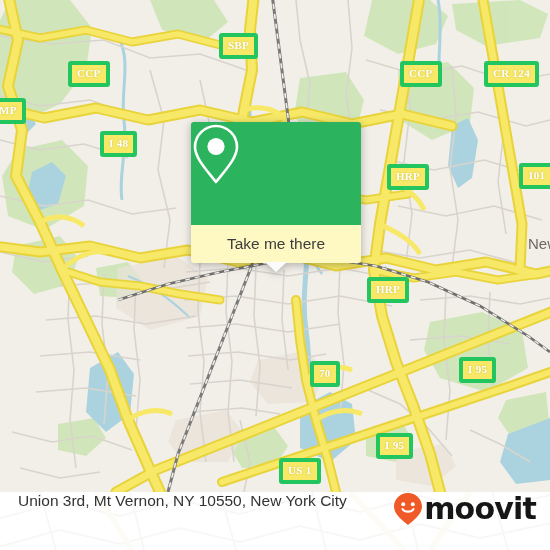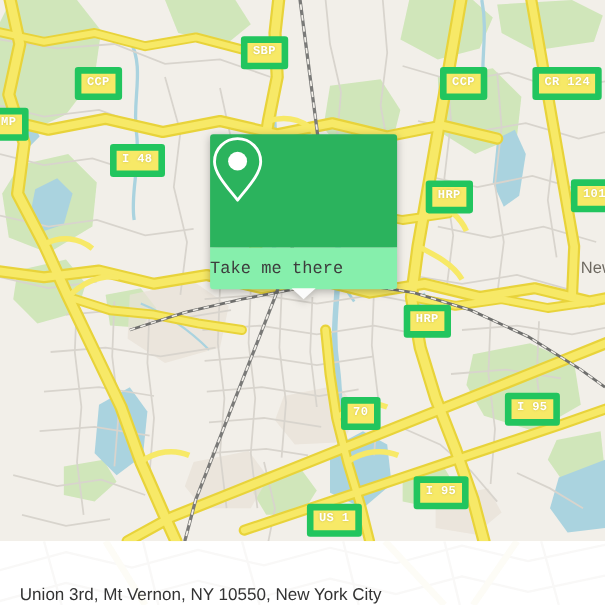--- a/index.html
+++ b/index.html
@@ -16,31 +16,31 @@
     position:absolute;left:0;top:0;width:550px;height:492px;
     background:#f2efe9;
     overflow:hidden;
   }
   .map svg{position:absolute;left:0;top:0;display:block;}
 
   
   .shield{
     position:absolute;
     background:#f7e967;
-    border:6px solid #22c55e;
+    border:4px solid #22c55e;
     border-radius:3px;
     color:#ffffff;
     font-weight:bold;
     font-size:11px;
     line-height:13px;
     padding:2px 5px 3px 5px;
     white-space:nowrap;
     letter-spacing:.3px;
     text-shadow:0 0 2px rgba(120,100,0,.35);
-    font-family:Liberation Mono, monospace;
+    font-family:Liberation Serif, serif;
   }
   .place-label{
     position:absolute;
     color:#6d6860;
     font-size:15px;
     font-family:"Liberation Sans", sans-serif;
     white-space:nowrap;
   }
 
   
@@ -64,26 +64,25 @@
     filter:drop-shadow(0 2px 4px rgba(0,0,0,.28));
   }
   .card-top{
     height:103px;
     background:#2bb35d;
     border-radius:3px 3px 0 0;
     display:flex;align-items:center;justify-content:center;
   }
   .card-bottom{
     height:38px;
-    background:#86efac;
+    background:#fef9c3;
     border-radius:0 0 3px 3px;
-    display:flex;align-items:center;justify-content:flex-start;
+    display:flex;align-items:center;justify-content:center;
     color:#3d3d3d;
     font-size:15.5px;
-    font-family:Liberation Mono, monospace;
   }
   .card-tail{
     position:absolute;left:50%;bottom:-9px;
     transform:translateX(-50%);
     width:0;height:0;
     border-left:11px solid transparent;
     border-right:11px solid transparent;
     border-top:10px solid #fbfbfb;
   }
 
@@ -94,21 +93,21 @@
     overflow:hidden;
   }
   .footer-watermark{
     position:absolute;left:0;top:-492px;width:550px;height:550px;
     opacity:.12;
     pointer-events:none;
   }
   .footer-inner{
     position:relative;
     height:58px;
-    display:flex;align-items:flex-end;justify-content:space-between;
+    display:flex;align-items:flex-start;justify-content:space-between;
     padding:0 14px 0 18px;
     box-sizing:border-box;
   }
   .addr{
     color:#333333;
     font-size:15.5px;
     white-space:nowrap;
   }
   .logo{display:flex;align-items:center;gap:1px;}
   .logo-word{
@@ -327,16 +326,25 @@
       </g>
       <g stroke="#ece3b4" stroke-width="6" fill="none">
         <path d="M96,492 L132,550"></path>
         <path d="M350,492 L404,550"></path>
         <path d="M470,492 L430,550"></path>
       </g>
     </svg>
 
     <div class="footer-inner">
       <div class="addr">Union 3rd, Mt Vernon, NY 10550, New York City</div>
+      <div class="logo">
+        <svg width="30" height="34" viewBox="0 0 30 34">
+          <path d="M15,1 C7.3,1 1,7.2 1,14.6 C1,22 9.3,28.5 15,33 C20.7,28.5 29,22 29,14.6 C29,7.2 22.7,1 15,1 Z" fill="#ef5a28"></path>
+          <circle cx="10.2" cy="12.2" r="2.0" fill="#ffffff"></circle>
+          <circle cx="19.8" cy="12.2" r="2.0" fill="#ffffff"></circle>
+          <path d="M9.6,17.2 C11.6,20.4 18.4,20.4 20.4,17.2" stroke="#ffffff" stroke-width="2.1" fill="none" stroke-linecap="round"></path>
+        </svg>
+        <span class="logo-word">moovit</span>
+      </div>
     </div>
   </div>
 
 </div>
 
 </body></html>

